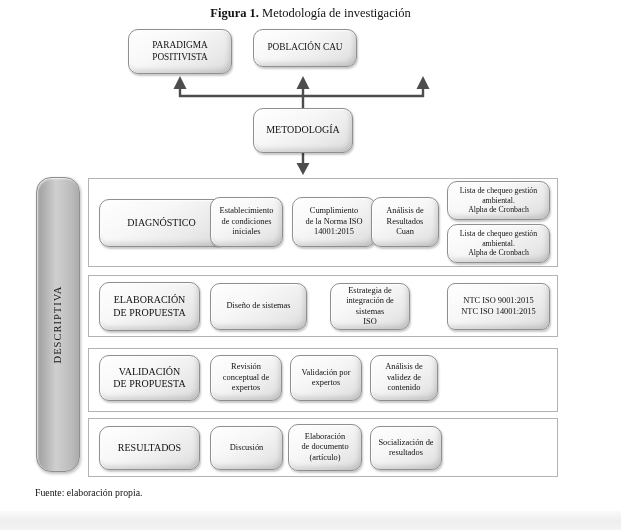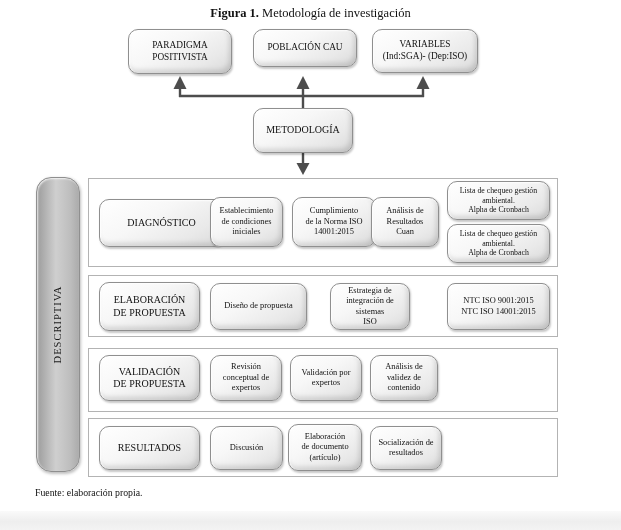--- a/index.html
+++ b/index.html
@@ -65,22 +65,20 @@
 
 <div class="page">
 
   <div class="title">
     <span class="prefix">Figura 1.</span><span> Metodología de investigación</span>
   </div>
 
   <div class="bubble fs-top" style="left:128px; top:29px; width:104px; height:45px;">PARADIGMA
 POSITIVISTA</div>
   <div class="bubble fs-top" style="left:253px; top:29px; width:104px; height:38px;">POBLACIÓN CAU</div>
-  <div class="bubble fs-top" style="left:372px; top:29px; width:106px; height:44px;">VARIABLES
-(Ind:SGA)- (Dep:ISO)</div>
 
   <svg class="connector" width="621" height="530">
     <line x1="179" y1="96" x2="424" y2="96"></line>
     <line x1="180" y1="97" x2="180" y2="88"></line>
     <line x1="423" y1="97" x2="423" y2="88"></line>
     <line x1="303" y1="97" x2="303" y2="88"></line>
     <line x1="303" y1="95" x2="303" y2="109"></line>
     <polygon points="173.5,89 186.5,89 180,76"></polygon>
     <polygon points="296.5,89 309.5,89 303,76"></polygon>
     <polygon points="416.5,89 429.5,89 423,76"></polygon>
@@ -111,21 +109,21 @@
 Cuan</div>
   <div class="bubble fs-small" style="left:447px; top:181px; width:103px; height:39px;">Lista de chequeo gestión
 ambiental.
 Alpha de Cronbach</div>
   <div class="bubble fs-small" style="left:447px; top:224px; width:103px; height:39px;">Lista de chequeo gestión
 ambiental.
 Alpha de Cronbach</div>
 
   <div class="bubble fs-head" style="left:99px; top:282px; width:101px; height:49px;">ELABORACIÓN
 DE PROPUESTA</div>
-  <div class="bubble fs-item" style="left:210px; top:283px; width:97px; height:47px;">Diseño de propuesta</div>
+  <div class="bubble fs-item" style="left:210px; top:283px; width:97px; height:47px;">Diseño de sistemas</div>
   <div class="bubble fs-item" style="left:330px; top:283px; width:80px; height:47px;">Estrategia de
 integración de sistemas
 ISO</div>
   <div class="bubble fs-item" style="left:447px; top:283px; width:103px; height:47px;border-radius:8px;">NTC ISO 9001:2015
 NTC ISO 14001:2015</div>
 
   <div class="bubble fs-head" style="left:99px; top:355px; width:101px; height:46px;">VALIDACIÓN
 DE PROPUESTA</div>
   <div class="bubble fs-item" style="left:210px; top:355px; width:72px; height:46px;">Revisión
 conceptual de

